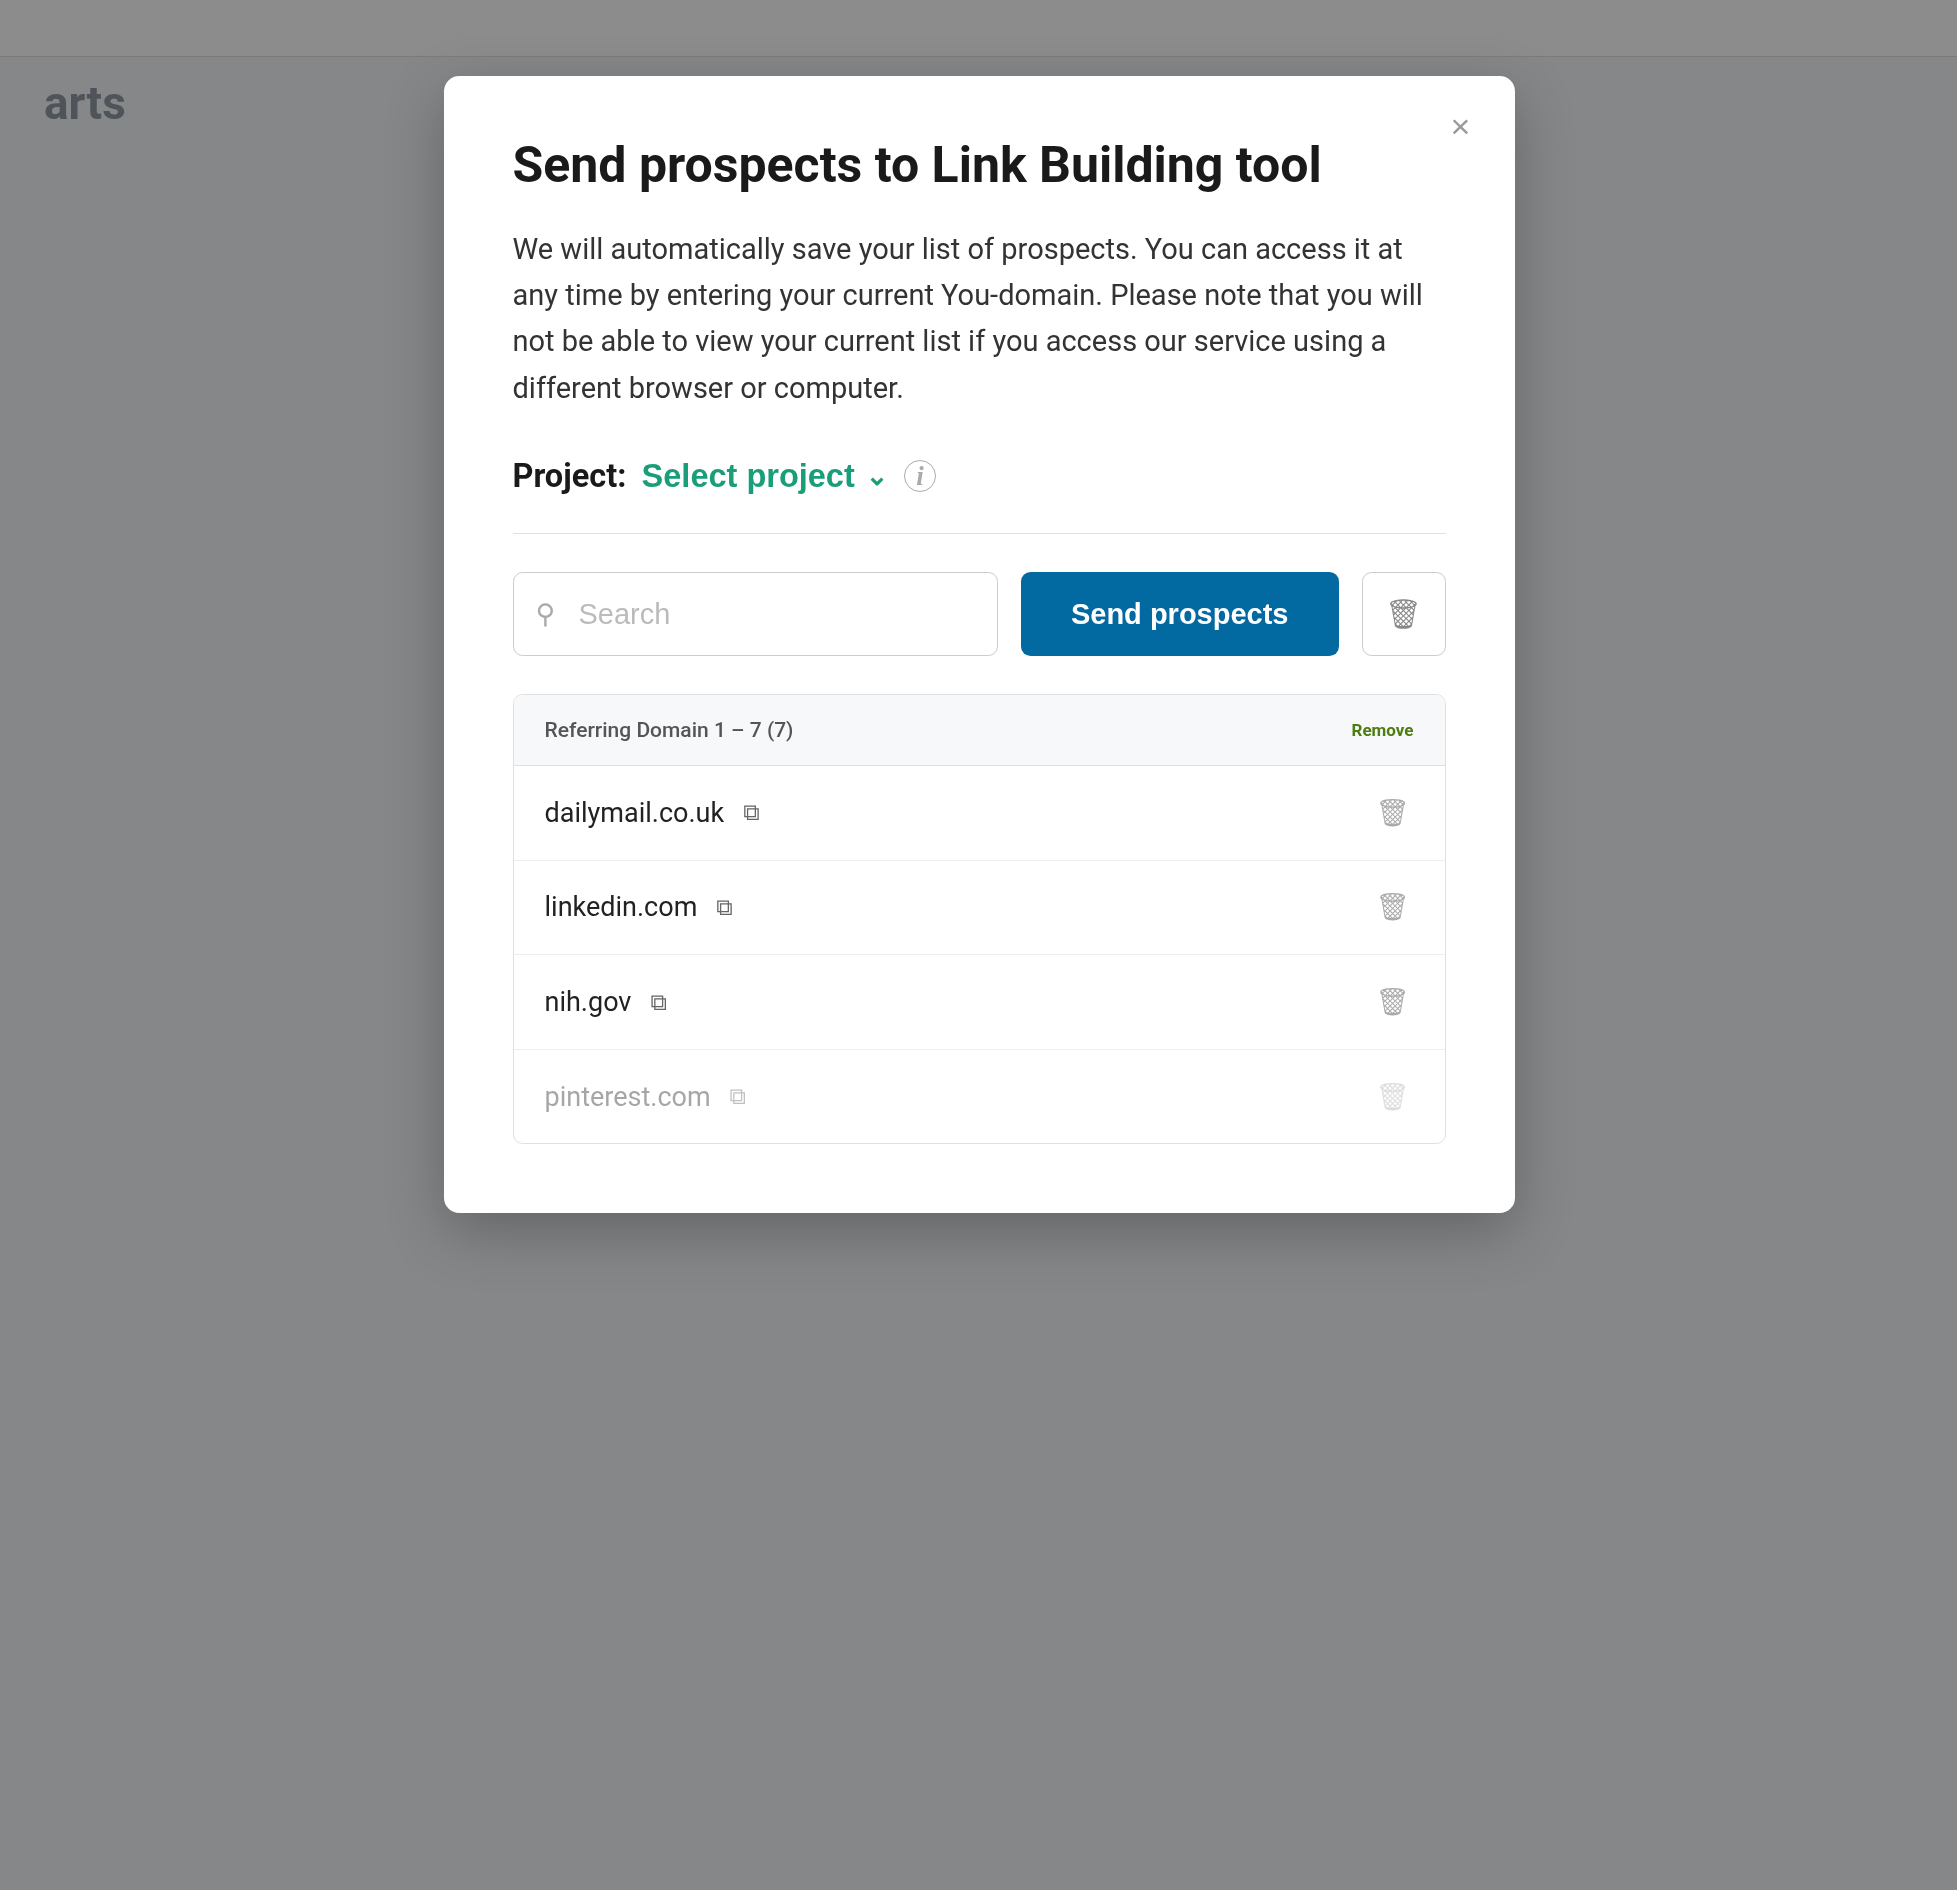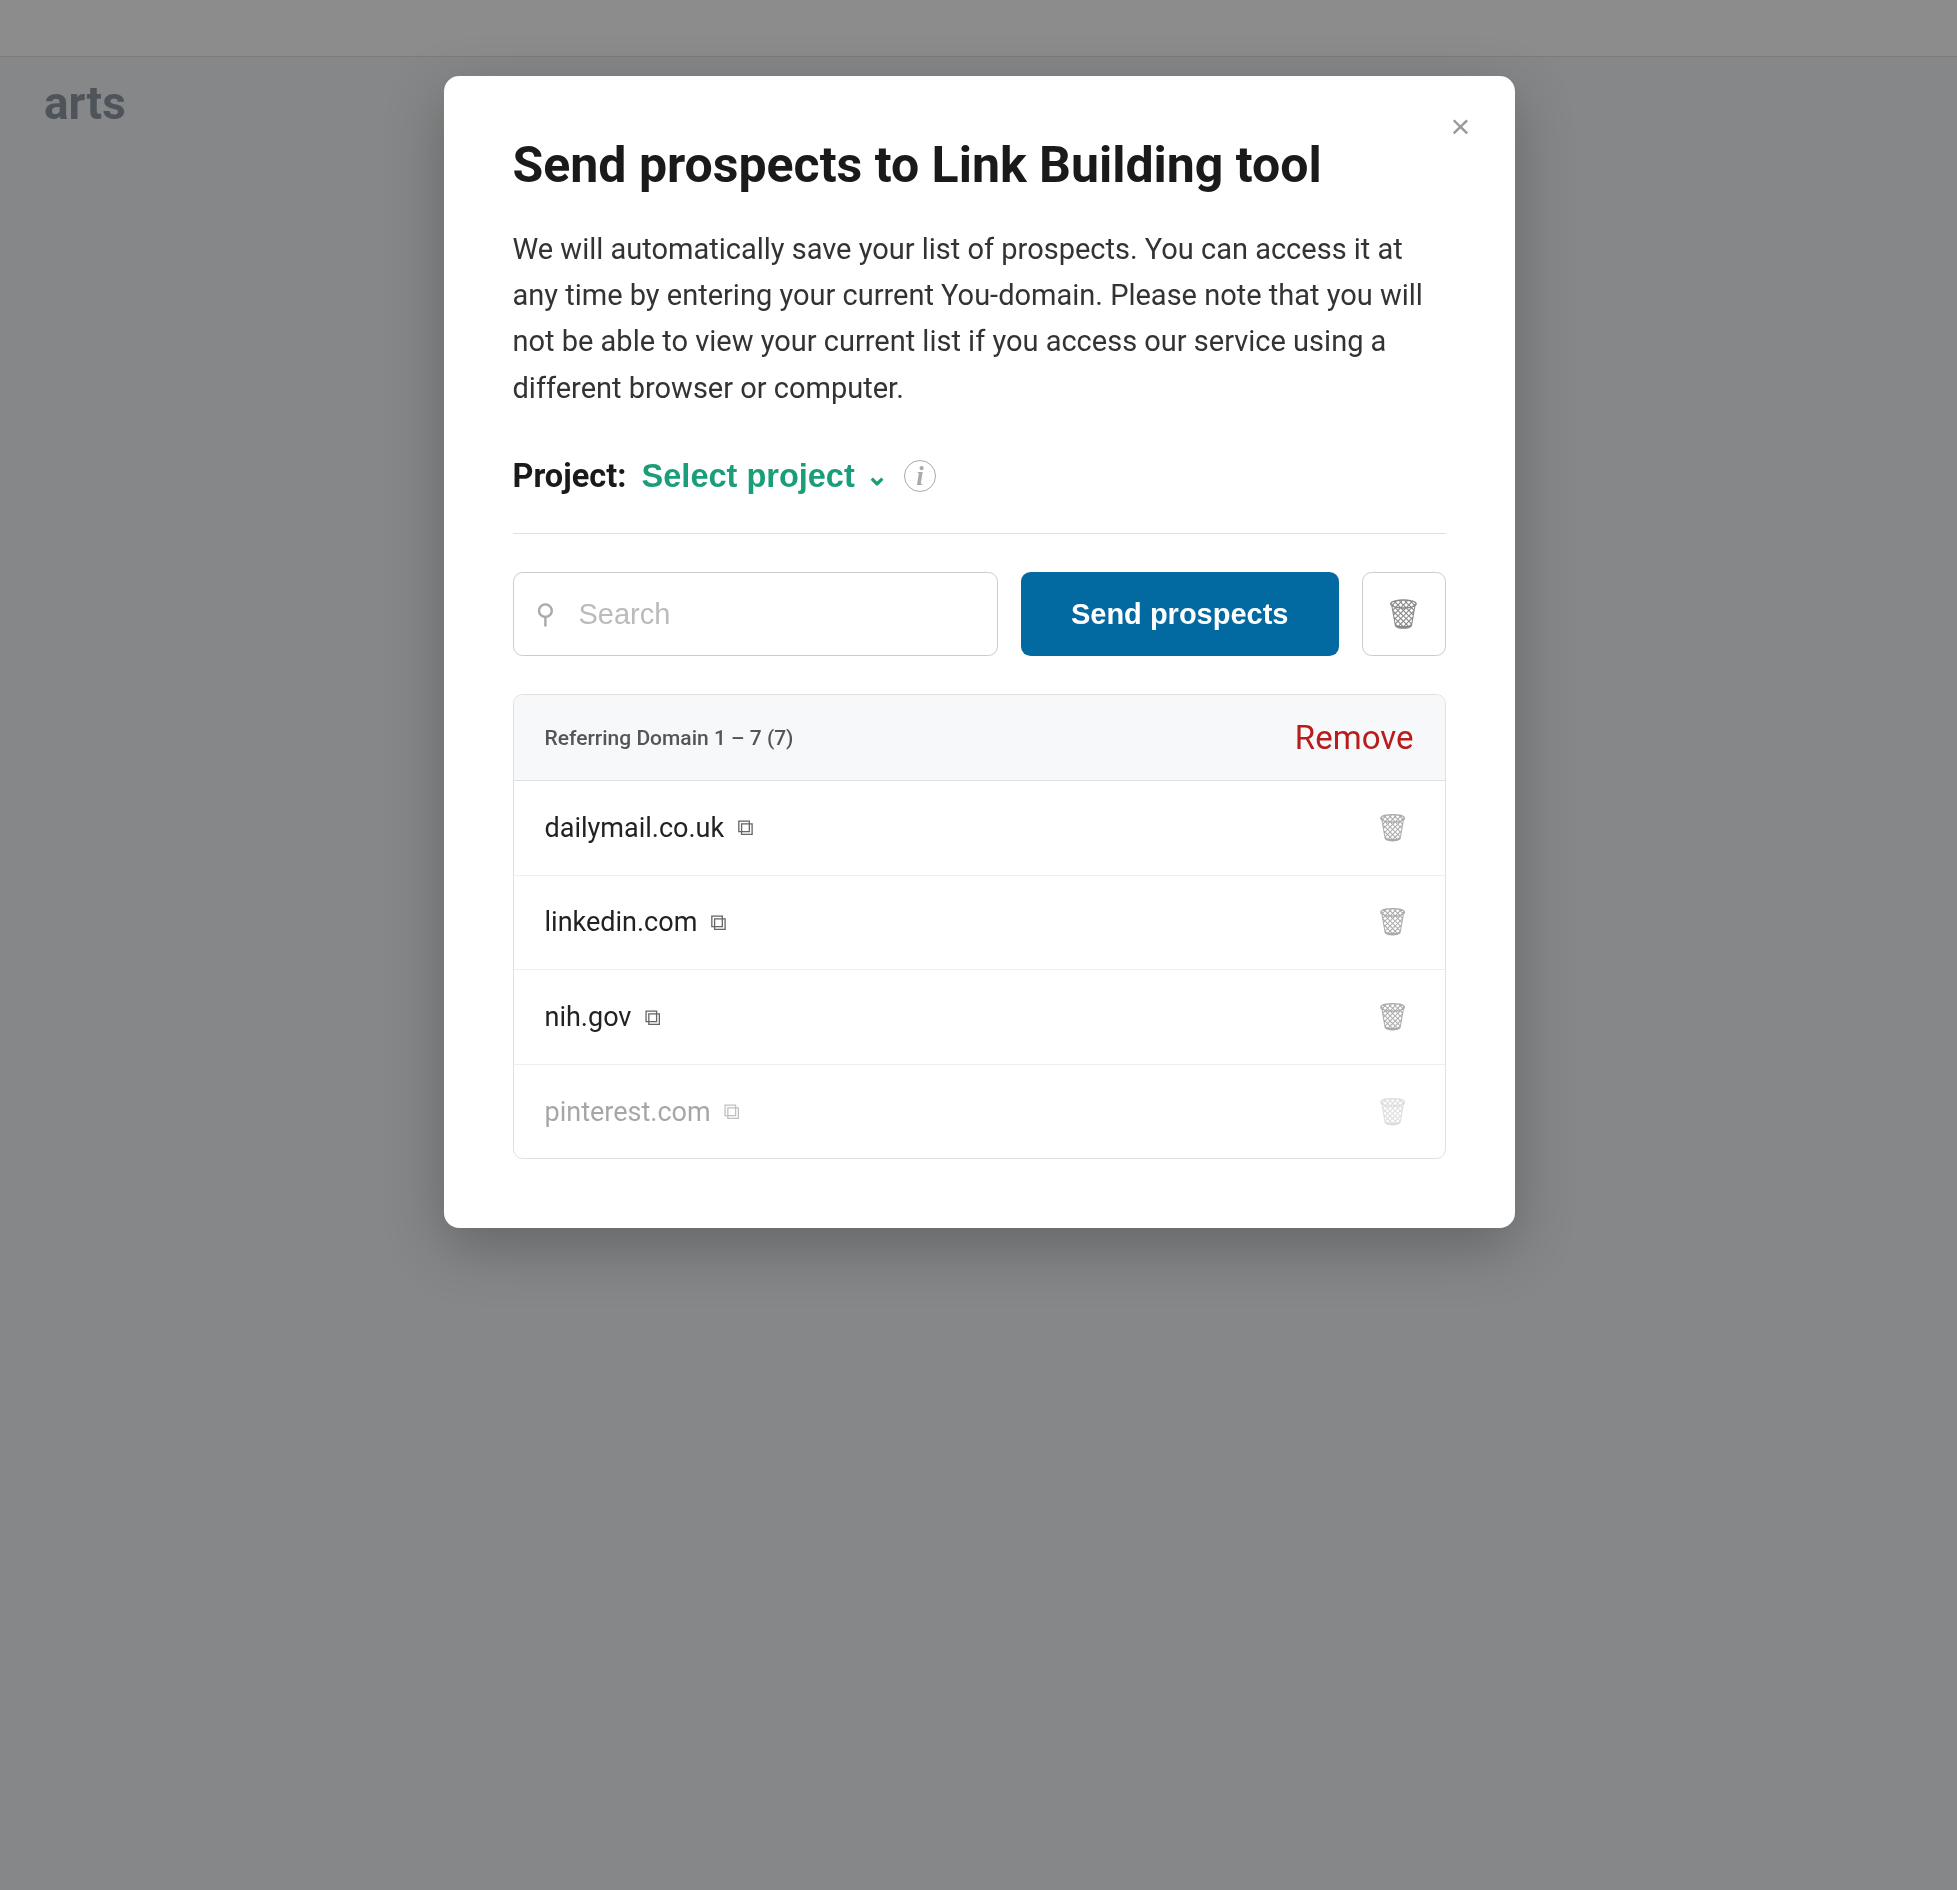--- a/index.html
+++ b/index.html
@@ -236,23 +236,23 @@
       border-bottom: 1px solid #e0e0e0;
     }
 
     .table-header-domain {
       font-size: 21px;
       color: #555;
       font-weight: 500;
     }
 
     .table-header-remove {
-      font-size: 33px;
-      color: #b91c1c;
-      font-weight: 400;
+      font-size: 17px;
+      color: #4d7c0f;
+      font-weight: 700;
     }
 
     .table-row {
       display: flex;
       justify-content: space-between;
       align-items: center;
       padding: 27px 31px;
       border-bottom: 1px solid #eee;
     }
 
@@ -260,21 +260,21 @@
       border-bottom: none;
     }
 
     .table-row.faded {
       opacity: 0.4;
     }
 
     .domain-cell {
       display: flex;
       align-items: center;
-      gap: 13px;
+      gap: 19px;
       font-size: 27px;
       color: #222;
     }
 
     .ext-link-icon {
       color: #666;
       font-size: 23px;
     }
 
     .row-delete-btn {

